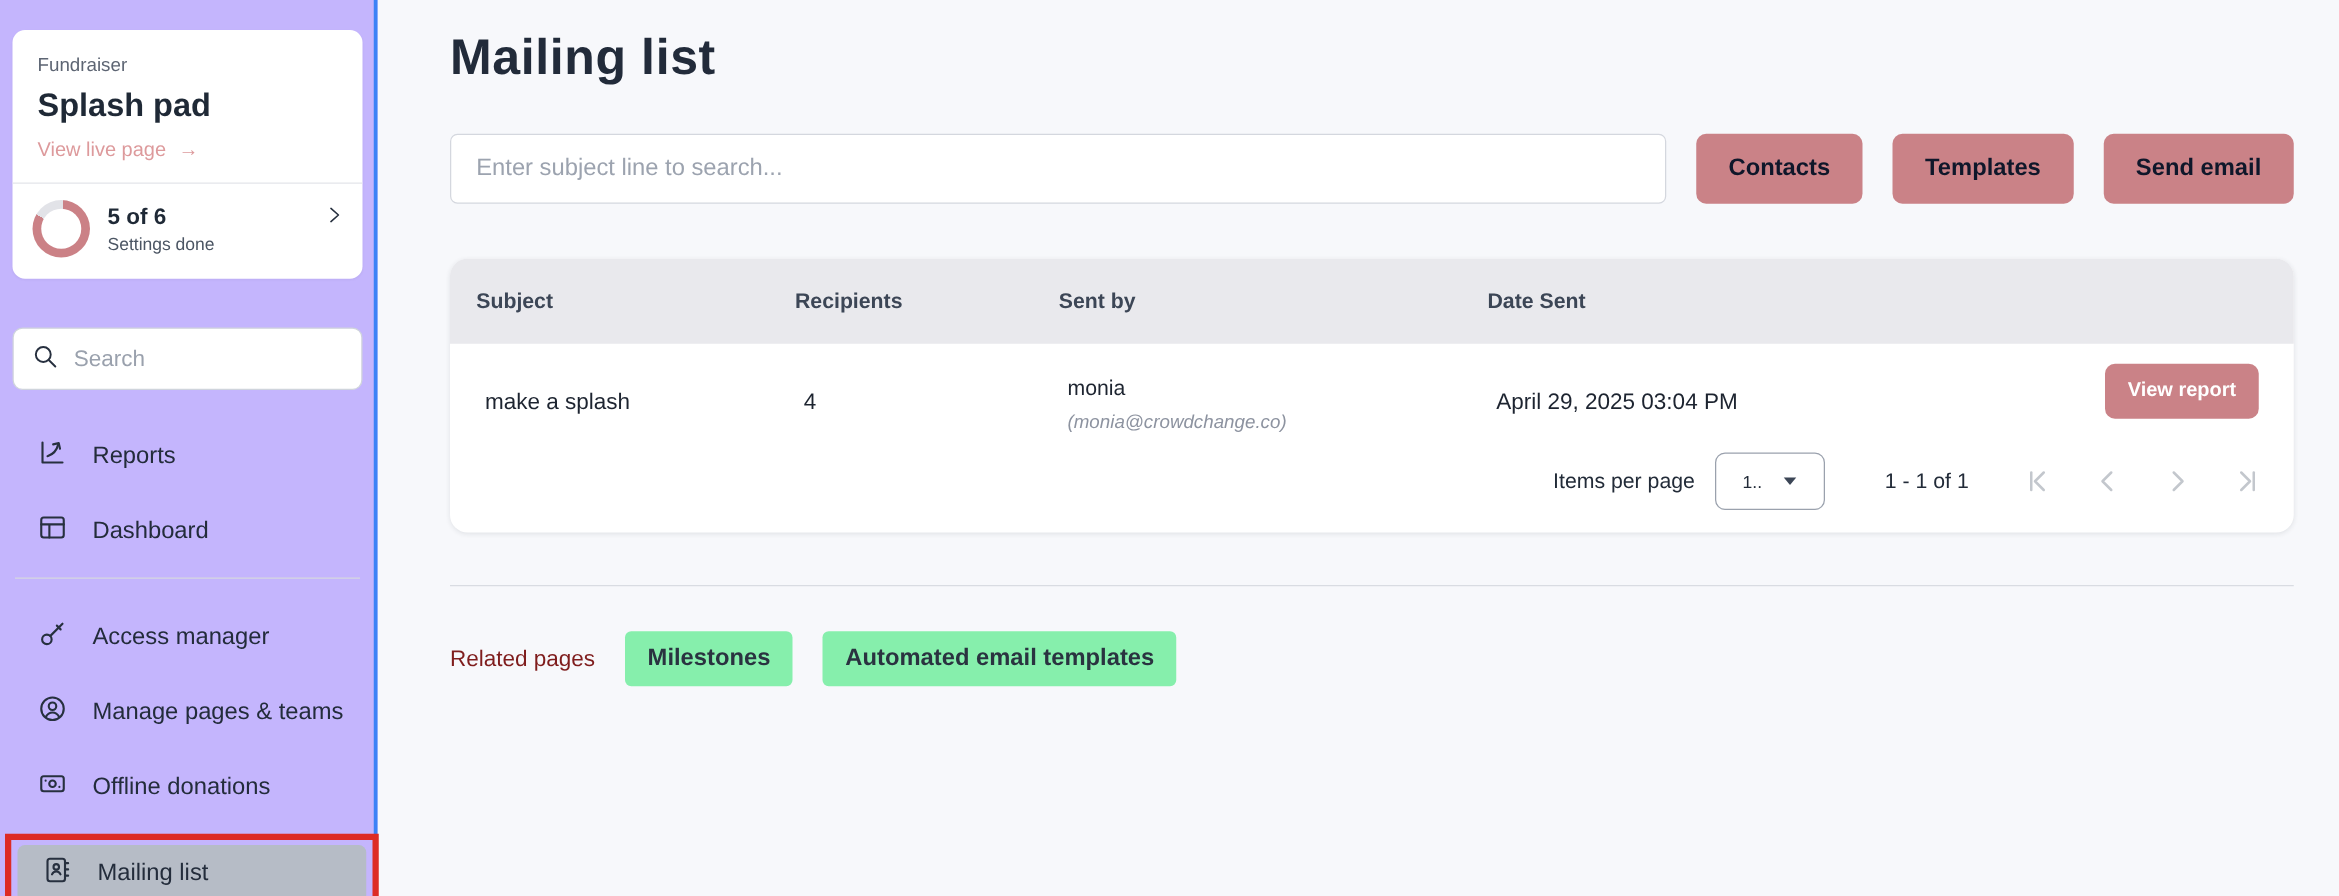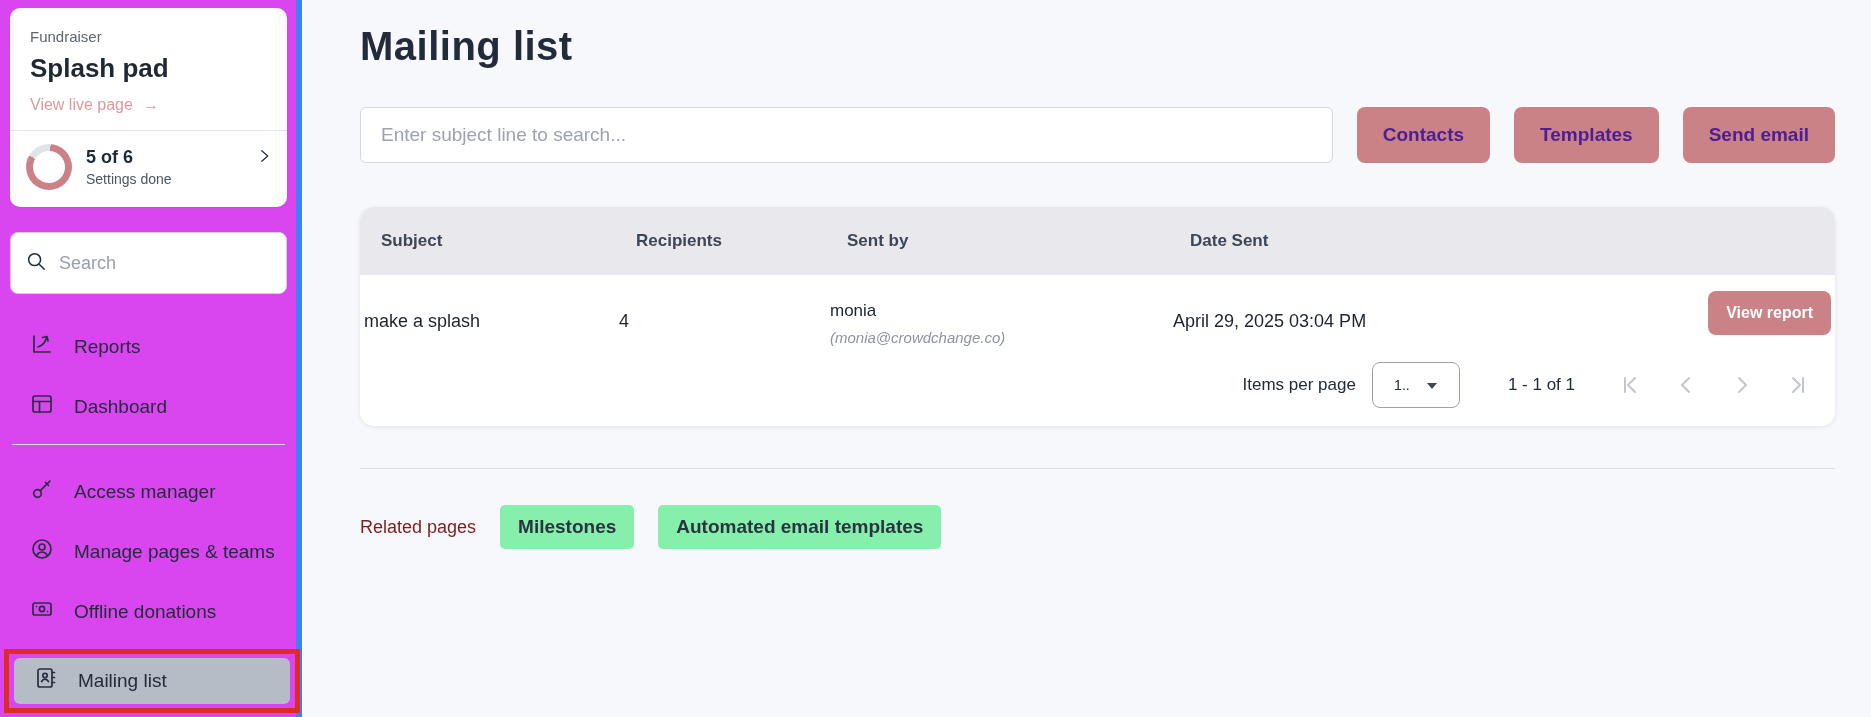--- a/index.html
+++ b/index.html
@@ -5,40 +5,40 @@
   * { margin:0; padding:0; box-sizing:border-box; }
   html,body { width:1871px; height:717px; overflow:hidden; }
   body {
     font-family:"Liberation Sans","DejaVu Sans",sans-serif;
     display:flex; background:#f7f8fb; color:#232c3b;
   }
 
   
   .sidebar {
     width:302px; min-width:302px; height:100%;
-    background:#d946ef; border-right:6px solid #3b82f6;
-    padding:8px 9px 0 10px;
+    background:#c4b5fd; border-right:3px solid #3b82f6;
+    padding:24px 9px 0 10px;
   }
   .fund-card { background:#fff; border-radius:10px; overflow:hidden; box-shadow:0 1px 2px rgba(0,0,0,.04); }
   .fund-top { padding:20px 20px 16px; }
   .fund-label { font-size:15px; color:#5d6573; margin-bottom:8px; }
   .fund-name { font-size:26px; font-weight:700; color:#1f2936; margin-bottom:12px; }
   .live-link { font-size:16px; color:#dd9a9c; display:flex; align-items:center; gap:10px; cursor:pointer; }
   .fund-divider { border-top:1px solid #e3e5ea; }
   .progress-row { display:flex; align-items:center; gap:14px; padding:13px 14px 17px 16px; }
   .donut { width:46px; height:46px; border-radius:50%;
     background:conic-gradient(from 300deg, #e2e3e8 0deg 64deg, #cb8186 64deg 360deg);
     display:flex; align-items:center; justify-content:center; }
   .donut-hole { width:32px; height:32px; border-radius:50%; background:#fff; }
   .progress-text .big { font-size:18px; font-weight:700; color:#1f2936; }
   .progress-text .small { font-size:14px; color:#4b5563; margin-top:3px; }
   .progress-chevron { margin-left:auto; margin-bottom:18px; }
 
-  .side-search { margin-top:25px; background:#fff; border:1px solid #cfd4dc; border-radius:8px;
-    height:62px; display:flex; align-items:center; padding:0 14px; gap:12px;justify-content:space-between; }
+  .side-search { margin-top:39px; background:#fff; border:1px solid #cfd4dc; border-radius:8px;
+    height:50px; display:flex; align-items:center; padding:0 14px; gap:12px;justify-content:space-between; }
   .side-search input { border:none; outline:none; font-size:18px; width:100%; background:transparent;
     font-family:inherit; color:#232c3b; }
   .side-search input::placeholder { color:#9aa1ad; }
 
   .menu { margin-top:30px; }
   .menu-item { display:flex; align-items:center; gap:20px; min-height:46px;
     padding:4px 8px 4px 20px; font-size:19px; font-weight:500; color:#232c3b;
     border-radius:6px; cursor:pointer; line-height:1.25; margin-bottom:14px; }
   .menu-item svg { flex:none; }
   .menu-divider { border-top:1px solid #d5d8df; margin:10px 2px 24px; }
@@ -46,28 +46,28 @@
   .menu-item.selected { background:#b6bcc6; margin-bottom:0; }
 
   
   .main { flex:1; padding:24px 36px 0 58px; }
   .page-title { font-size:40px; font-weight:800; color:#222b3a; letter-spacing:.5px; }
 
   .controls { display:flex; gap:24px; margin-top:38px; align-items:stretch; }
   .subject-search { flex:1; height:56px; background:#fff; border:1px solid #d4d7de; border-radius:6px;
     padding:0 20px; font-size:19px; font-family:inherit; color:#232c3b; outline:none; }
   .subject-search::placeholder { color:#9ca3af; }
-  .rose-btn { background:#ca8287; color:#4c1d95; border:none; border-radius:8px; height:56px;
+  .rose-btn { background:#ca8287; color:#0f172a; border:none; border-radius:8px; height:56px;
     padding:0 26px; font-size:19px; font-weight:700; font-family:inherit; cursor:pointer; white-space:nowrap; }
 
   .table-card { margin-top:44px; background:#fff; border-radius:14px; box-shadow:0 1px 4px rgba(30,35,48,.10); }
   .t-header { display:grid; grid-template-columns:255px 211px 343px 1fr; padding:0 21px;
     background:#e9e9ed; border-radius:14px 14px 0 0; height:68px; align-items:center; }
   .t-header .th { font-size:17px; font-weight:700; color:#3c4656; }
-  .t-row { display:grid; grid-template-columns:255px 211px 343px 1fr; padding:16px 4px 6px; align-items:start; }
+  .t-row { display:grid; grid-template-columns:255px 211px 343px 1fr; padding:16px 28px 6px; align-items:start; }
   .t-row .cell { font-size:18px; color:#1d2430; padding-top:20px; }
   .sentby .name { font-size:17px; color:#1d2430; padding-top:10px; }
   .sentby .email { font-size:15px; font-style:italic; color:#8d93a0; margin-top:8px; }
   .datecell { display:flex; justify-content:space-between; align-items:flex-start; }
   .datecell .date { font-size:18px; color:#1d2430; padding-top:20px; }
   .view-report { background:#ca8287; color:#fff; border:none; border-radius:8px; font-size:16px;
     font-weight:700; font-family:inherit; padding:13px 18px; cursor:pointer; }
 
   .pagination { display:flex; align-items:center; justify-content:flex-end;
     padding:10px 26px 18px; gap:0; }

